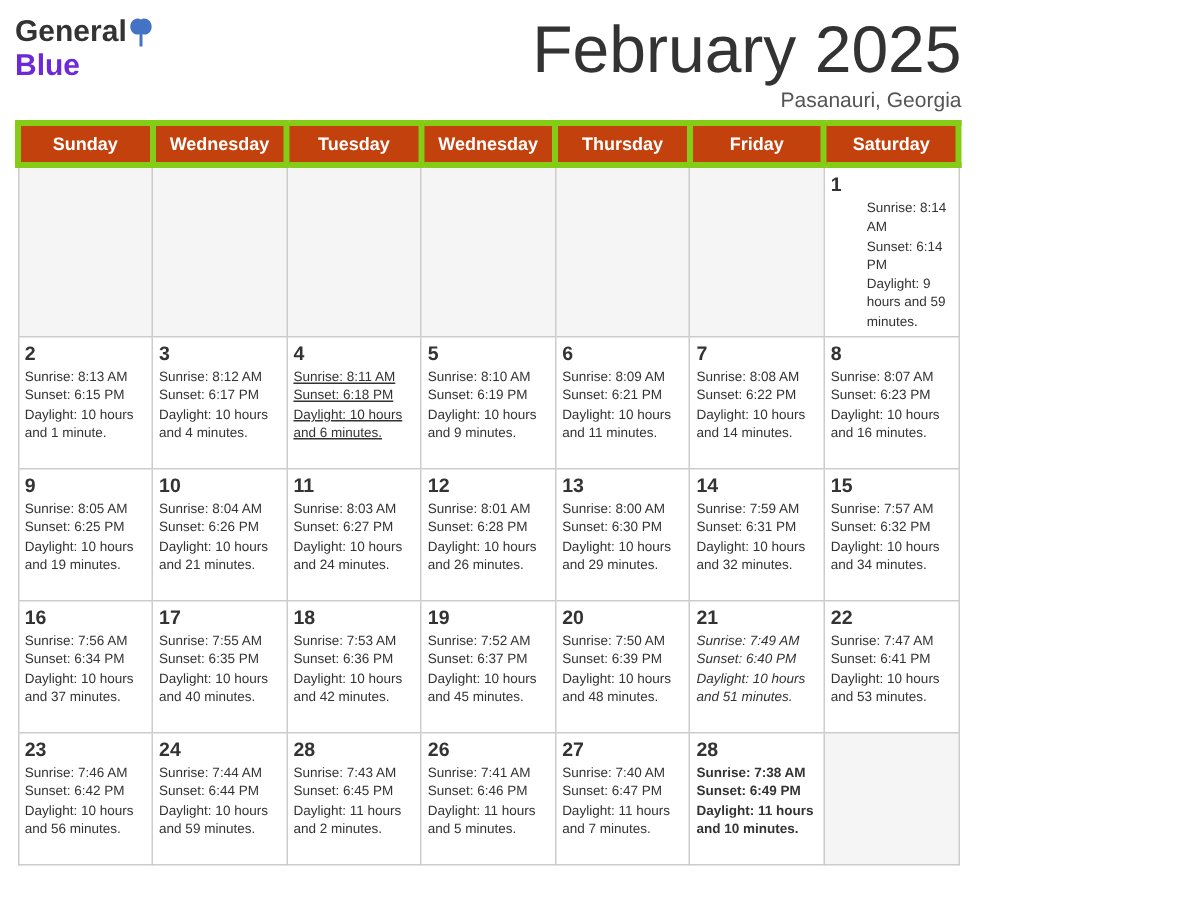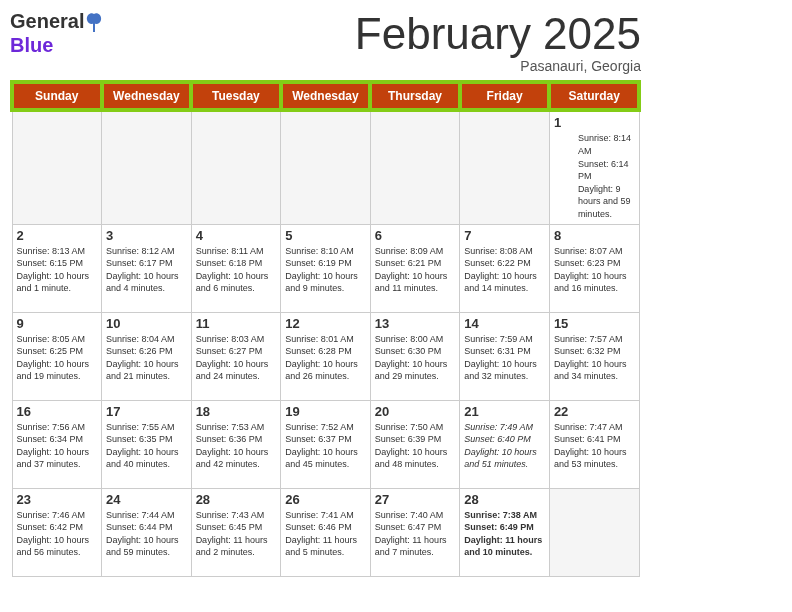--- a/index.html
+++ b/index.html
@@ -138,21 +138,21 @@
 Daylight: 10 hours and 1 minute.</div>
           </td>
           <td>
             <span class="day-num">3</span>
             <div class="day-info" style="white-space: pre-line;">Sunrise: 8:12 AM
 Sunset: 6:17 PM
 Daylight: 10 hours and 4 minutes.</div>
           </td>
           <td>
             <span class="day-num">4</span>
-            <div class="day-info" style="white-space: pre-line;">Sunrise: 8:11 AM
+            <div class="day-info" style="white-space: pre-line; text-decoration: underline;">Sunrise: 8:11 AM
 Sunset: 6:18 PM
 Daylight: 10 hours and 6 minutes.</div>
           </td>
           <td>
             <span class="day-num">5</span>
             <div class="day-info" style="white-space: pre-line;">Sunrise: 8:10 AM
 Sunset: 6:19 PM
 Daylight: 10 hours and 9 minutes.</div>
           </td>
           <td>

